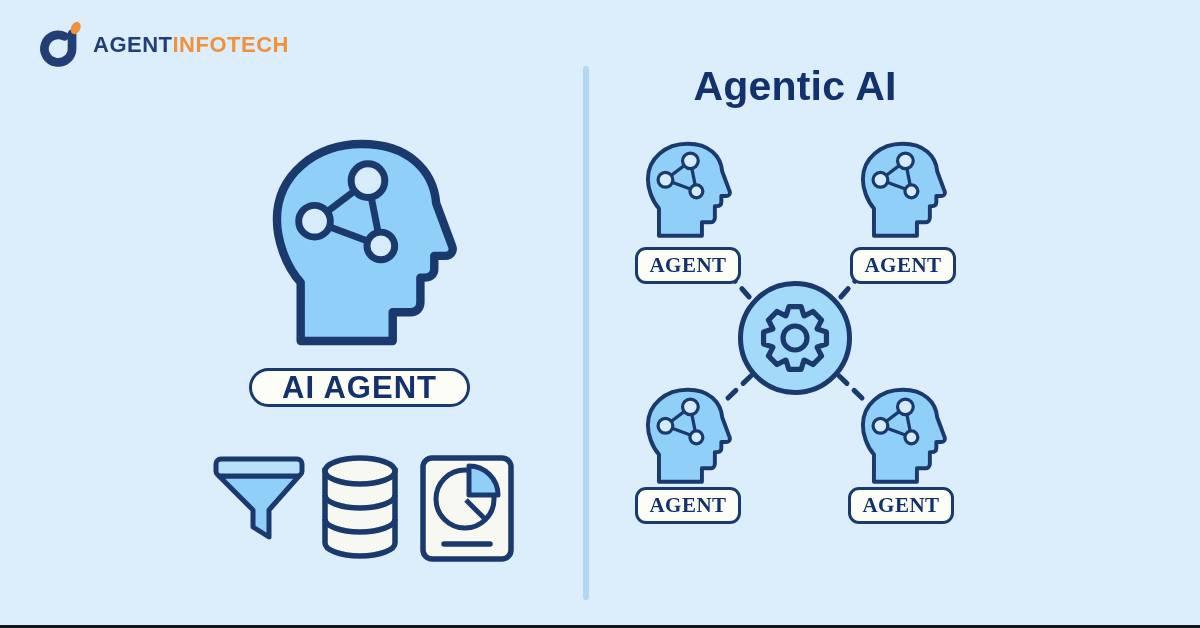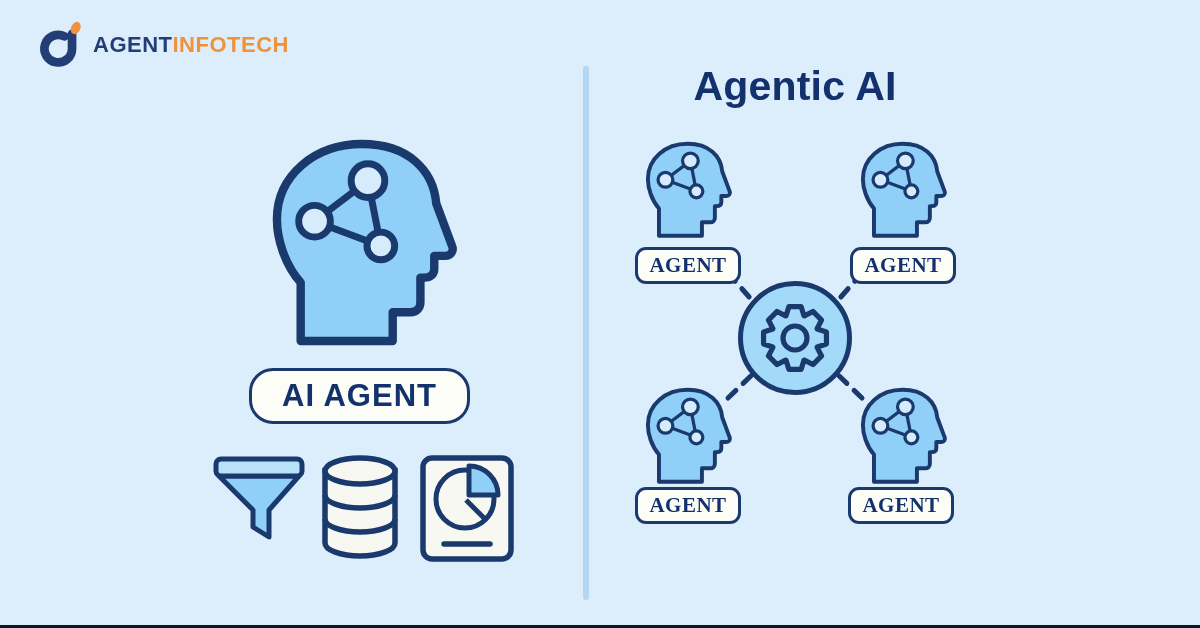--- a/index.html
+++ b/index.html
@@ -21,21 +21,21 @@
   
   .panel-title{position:absolute;top:63px;width:380px;text-align:center;
     font-size:41px;font-weight:700;color:var(--text-navy);letter-spacing:.2px;}
   .title-left{left:160px;}
   .title-right{left:605px;}
 
   .divider{position:absolute;left:583px;top:66px;width:6px;height:534px;border-radius:3px;background:var(--divider);}
 
   
   .big-head{position:absolute;left:271px;top:138px;width:188px;height:208px;}
-  .badge-box{position:absolute;left:249px;top:368px;width:221px;height:56px;
+  .badge-box{position:absolute;left:249px;top:368px;width:221px;height:39px;
     background:var(--card-bg);border:3px solid var(--outline-navy);border-radius:24px;
     display:flex;align-items:center;justify-content:center;
     font-size:31px;font-weight:700;color:var(--text-navy);letter-spacing:1px;}
   .icon-funnel{position:absolute;left:212px;top:453px;width:94px;height:96px;}
   .icon-db{position:absolute;left:320px;top:454px;width:80px;height:106px;}
   .icon-doc{position:absolute;left:420px;top:455px;width:94px;height:107px;}
 
   
   .agent-head{position:absolute;width:88px;height:97px;}
   .agent-label{position:absolute;width:106px;height:37px;background:var(--card-bg);

